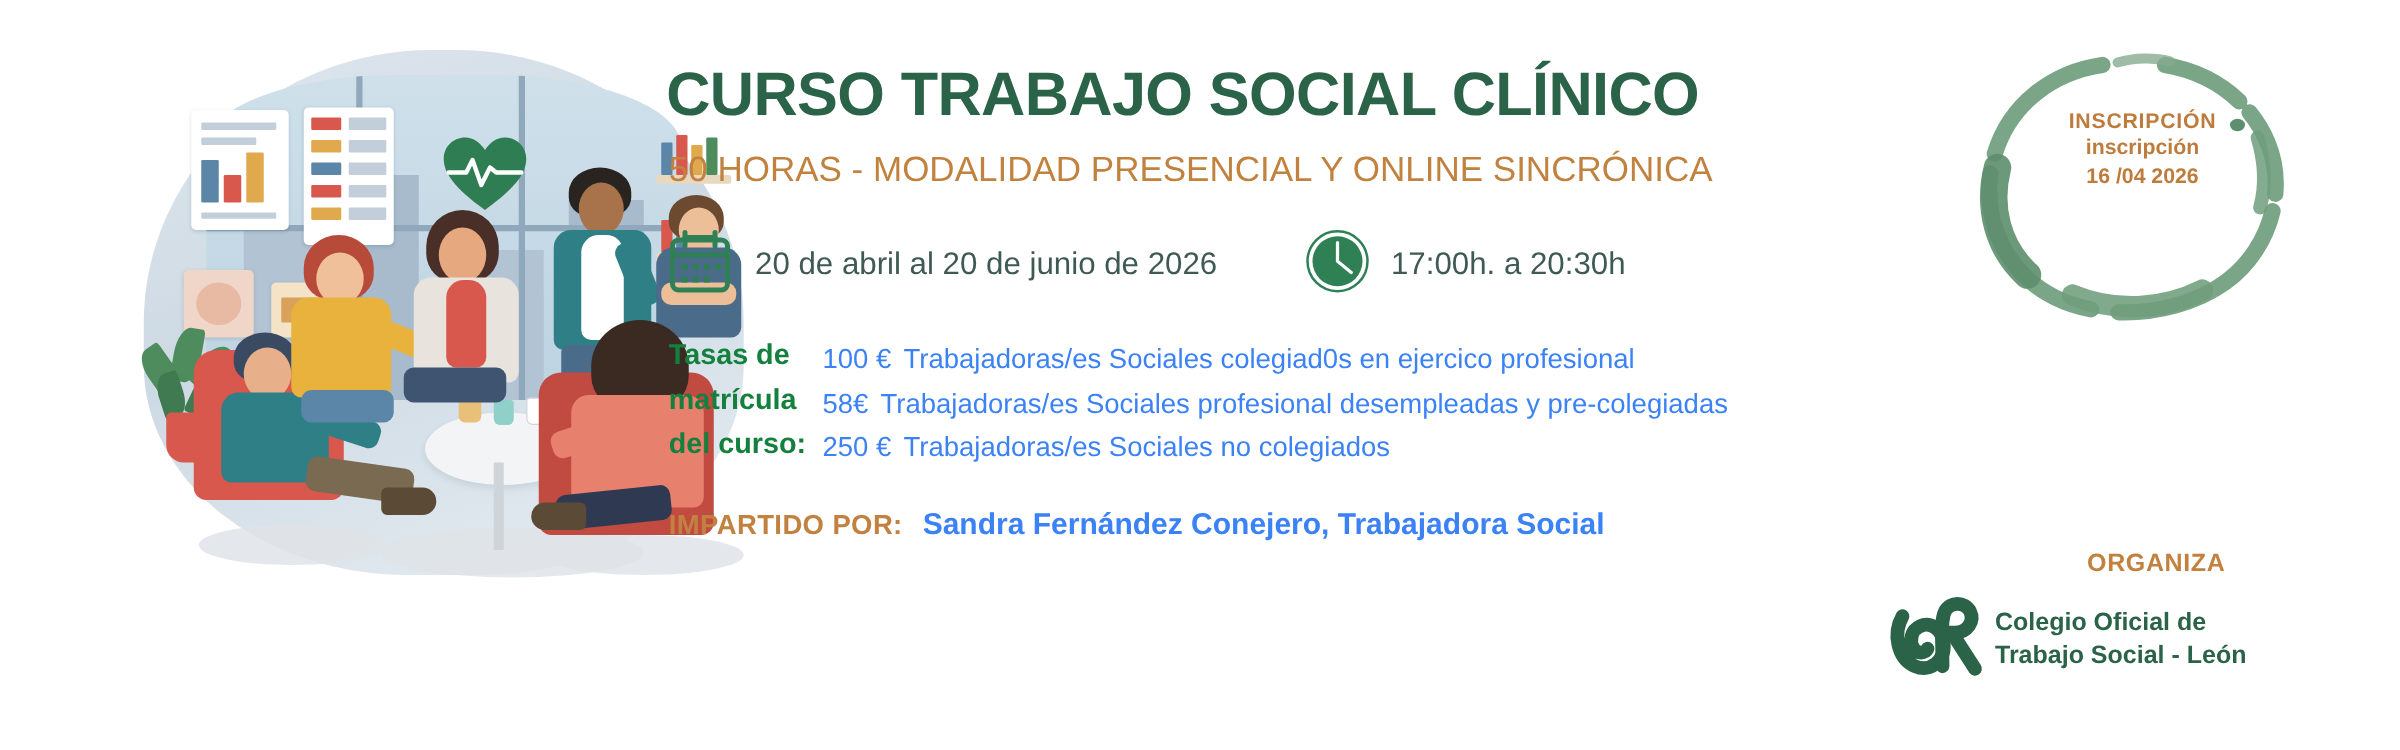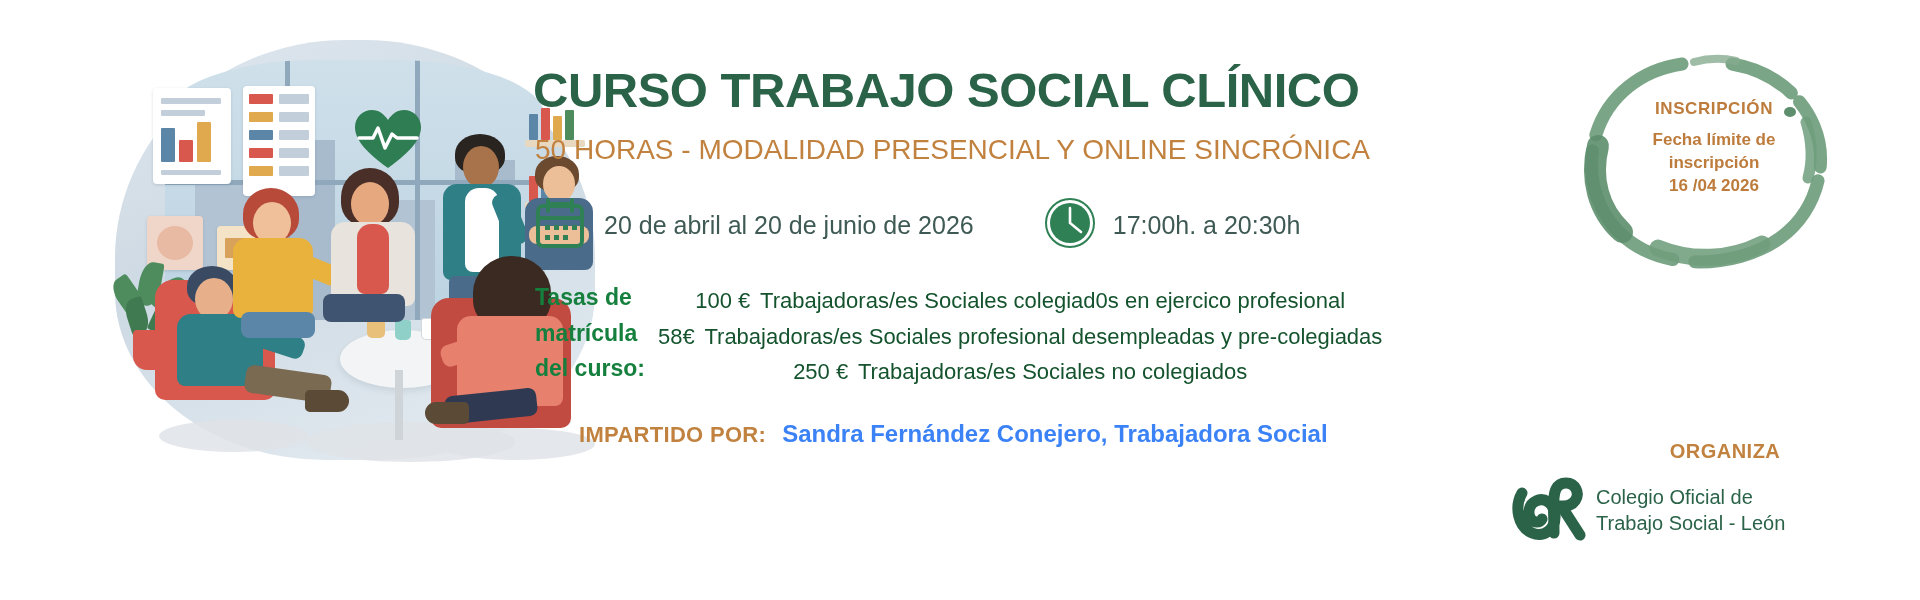--- a/index.html
+++ b/index.html
@@ -146,21 +146,21 @@
     position: absolute;
     background: #dfe3e7;
     border-radius: 50%;
     opacity: .85;
   }
 
   
   .content {
     position: absolute;
     left: 533px;
-    top: 18px;
+    top: 4px;
     width: 980px;
     height: 566px;
   }
   .title {
     position: absolute;
     top: 44px;
     left: 0;
     font-size: 49px;
     font-weight: bold;
     letter-spacing: -0.5px;
@@ -212,55 +212,53 @@
     font-weight: bold;
     color: #15803d;
     line-height: 1.55;
   }
   .fees-list {
     margin-left: 13px;
     padding-top: 3px;
   }
   .fee-line {
     font-size: 22px;
-    color: #14532d;
+    color: #3b82f6;
     line-height: 1.62;
     white-space: nowrap;
-    text-align: center;
   }
   .fee-amount { margin-right: 4px; }
 
   
   .instructor {
     position: absolute;
     top: 402px;
     left: 2px;
     display: flex;
     align-items: baseline;
   }
   .instructor-label {
     font-size: 22px;
     font-weight: bold;
     color: #c2823f;
     letter-spacing: .3px;
-    margin-left: 44px;
   }
   .instructor-name {
     margin-left: 16px;
     font-size: 24px;
     font-weight: bold;
     color: #3b82f6;
     white-space: nowrap;
   }
 
   
   .badge {
     position: absolute;
     left: 1574px;
-    top: 50px;
+    top: 38px;
     width: 280px;
     height: 222px;
   }
   .badge svg { position: absolute; left: 0; top: 0; }
   .badge-text {
     position: absolute;
     left: 0;
     top: 48px;
     width: 280px;
     text-align: center;
@@ -297,21 +295,21 @@
   }
   .org-logo-row {
     display: flex;
     align-items: center;
     margin-top: 10px;
   }
   .org-mark { flex: 0 0 auto; }
   .org-name {
     margin-left: 8px;
     font-size: 20px;
-    font-weight: normal;
+    font-weight: bold;
     color: #2b6349;
     line-height: 1.3;
     white-space: nowrap;
   }
 </style>
 </head>
 <body>
 
 <div class="banner">
 
@@ -521,21 +519,20 @@
       <path d="M108,14 C66,20 30,48 20,92 C10,136 30,180 70,200 C110,220 170,214 206,188
                C242,162 256,114 240,76 C226,42 194,20 158,14" fill="none" stroke="#6f9d7c" stroke-width="13" stroke-linecap="round" stroke-dasharray="118 16 150 22 160 14 70 12" opacity="0.92"></path>
       <path d="M24,96 C16,128 24,160 48,182" fill="none" stroke="#5d8e6d" stroke-width="22" stroke-linecap="round" opacity="0.9"></path>
       <path d="M84,198 C118,212 156,210 188,194" fill="none" stroke="#6f9d7c" stroke-width="17" stroke-linecap="round" opacity="0.88"></path>
       <path d="M232,72 C238,92 239,110 234,128" fill="none" stroke="#6f9d7c" stroke-width="11" stroke-linecap="round" opacity="0.85"></path>
       <ellipse cx="216" cy="62" rx="6" ry="5" fill="#5d8e6d"></ellipse>
       <path d="M120,12 C134,8 150,8 162,11" fill="none" stroke="#87ab90" stroke-width="8" stroke-linecap="round" opacity=".8"></path>
     </svg>
     <div class="badge-text">
       <div class="badge-head">INSCRIPCIÓN</div>
-      <div class="badge-sub">Fecha límite de</div>
       <div class="badge-sub" style="margin-top:0">inscripción</div>
       <div class="badge-sub" style="margin-top:0">16 /04 2026</div>
     </div>
   </div>
 
   <div class="organizer">
     <div class="organiza-label">ORGANIZA</div>
     <div class="org-logo-row">
       <span class="org-mark">
         <svg width="78" height="70" viewBox="0 0 78 70">

